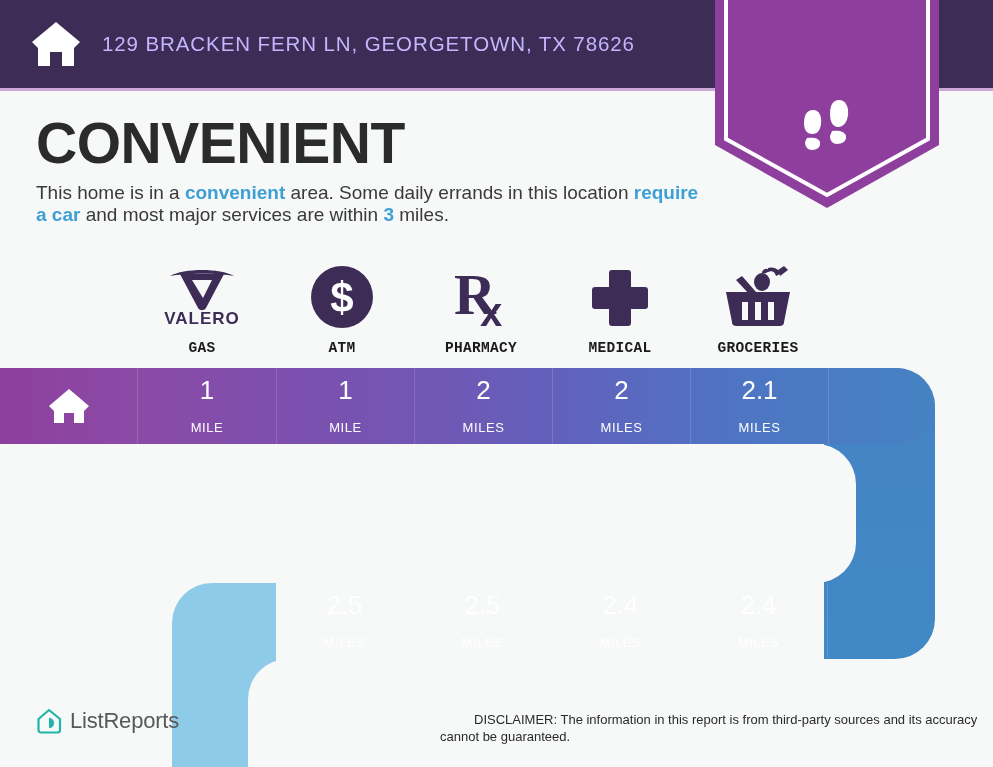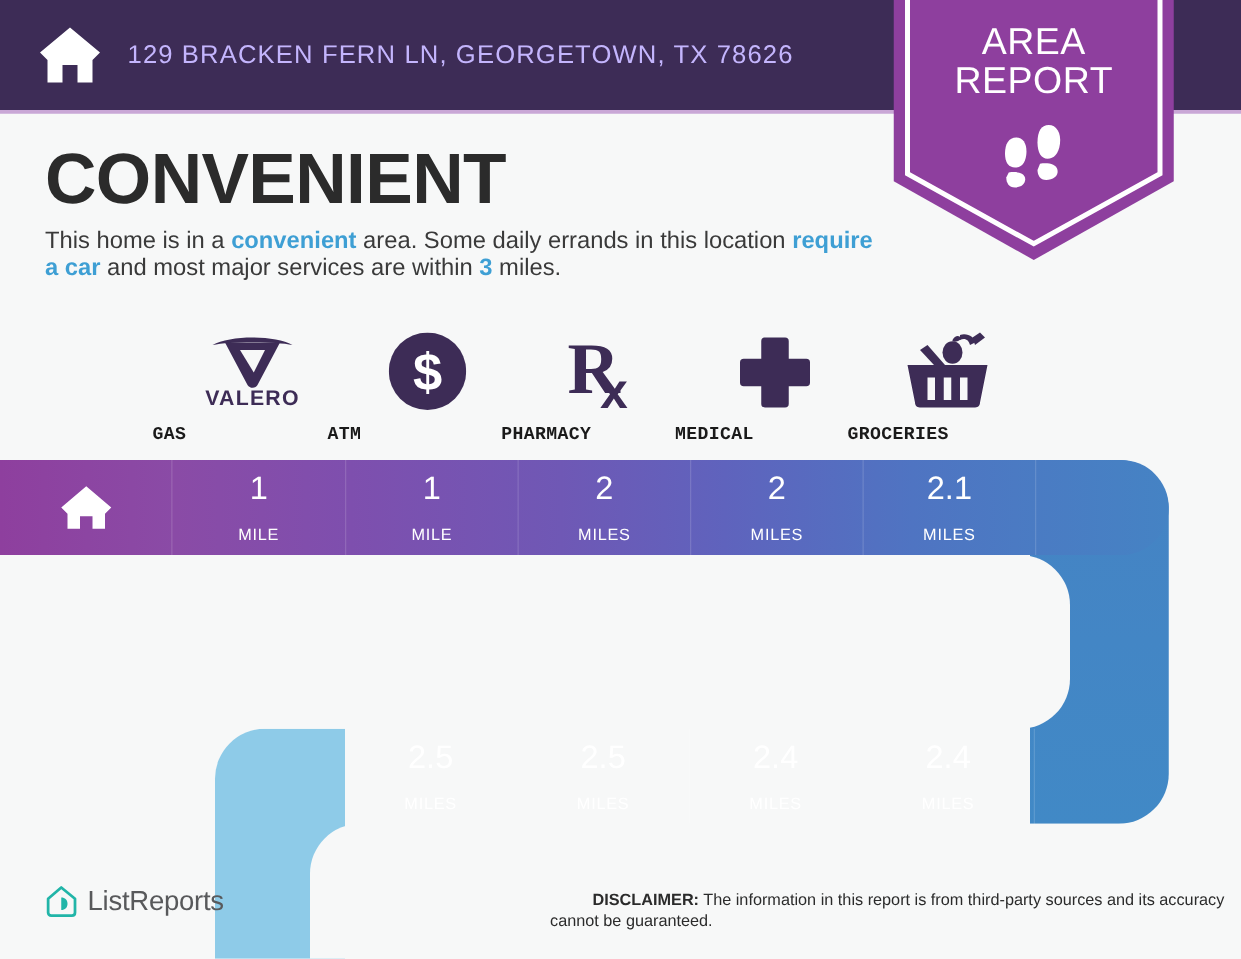--- a/index.html
+++ b/index.html
@@ -80,20 +80,21 @@
     font-size: 19px;
     line-height: 1.17;
     color: #3a3a3a;
   }
   .hl { color: #3e9fd4; font-weight: bold; }
 
   
   .icon-cell {
     position: absolute;
     width: 160px;
+    text-align: center;
   }
   .icon-art {
     height: 66px;
     display: flex;
     align-items: flex-end;
     justify-content: center;
   }
   .icon-label {
     margin-top: 12px;
     font-size: 14.5px;
@@ -193,42 +194,38 @@
   }
   .disclaimer {
     position: absolute;
     top: 712px; left: 440px;
     width: 540px;
     font-size: 13px;
     line-height: 1.3;
     color: #2b2b2b;
     z-index: 5;
   }
-  .disclaimer b { font-weight: bold; padding-left: 34px; }
+  .disclaimer b { font-weight: normal; padding-left: 34px; }
 </style>
 </head>
 <body>
 
 <div class="header">
   <svg class="header-home-icon" viewBox="0 0 52 52">
     <path d="M26 4 L50 24 L44 30 L44 48 L32 48 L32 34 L20 34 L20 48 L8 48 L8 30 L2 24 Z" fill="#ffffff"></path>
   </svg>
   <div class="header-address">129 BRACKEN FERN LN, GEORGETOWN, TX 78626</div>
 </div>
 <div class="header-underline"></div>
 
 <div class="badge">
   <svg width="240" height="212" viewBox="0 0 240 212">
     <path d="M8 0 L232 0 L232 145 L120 208 L8 145 Z" fill="#8e3f9e"></path>
     <path d="M19 -6 L221 -6 L221 139 L120 195 L19 139 Z" fill="none" stroke="#ffffff" stroke-width="4"></path>
   </svg>
-  <div class="badge-text">
-    <div>AREA</div>
-    <div>REPORT</div>
-  </div>
   <svg class="badge-feet" viewBox="0 0 64 58">
     <path d="M18 14 C24 14 27 20 26 28 C25 35 22 38 17 38 C12 38 9 34 9 27 C9 19 12 14 18 14 Z" fill="#ffffff"></path>
     <path d="M12 42 C18 41 24 42 25 46 C26 51 22 54 17 54 C12 54 10 50 10 46 Z" fill="#ffffff"></path>
     <path d="M44 4 C50 4 54 10 53 19 C52 27 48 31 43 31 C38 31 35 26 35 18 C35 9 38 4 44 4 Z" fill="#ffffff"></path>
     <path d="M37 35 C43 34 50 35 51 40 C52 45 47 48 42 48 C37 48 35 44 35 40 Z" fill="#ffffff"></path>
   </svg>
 </div>
 
 <div class="title">CONVENIENT</div>
 <div class="subtitle">

